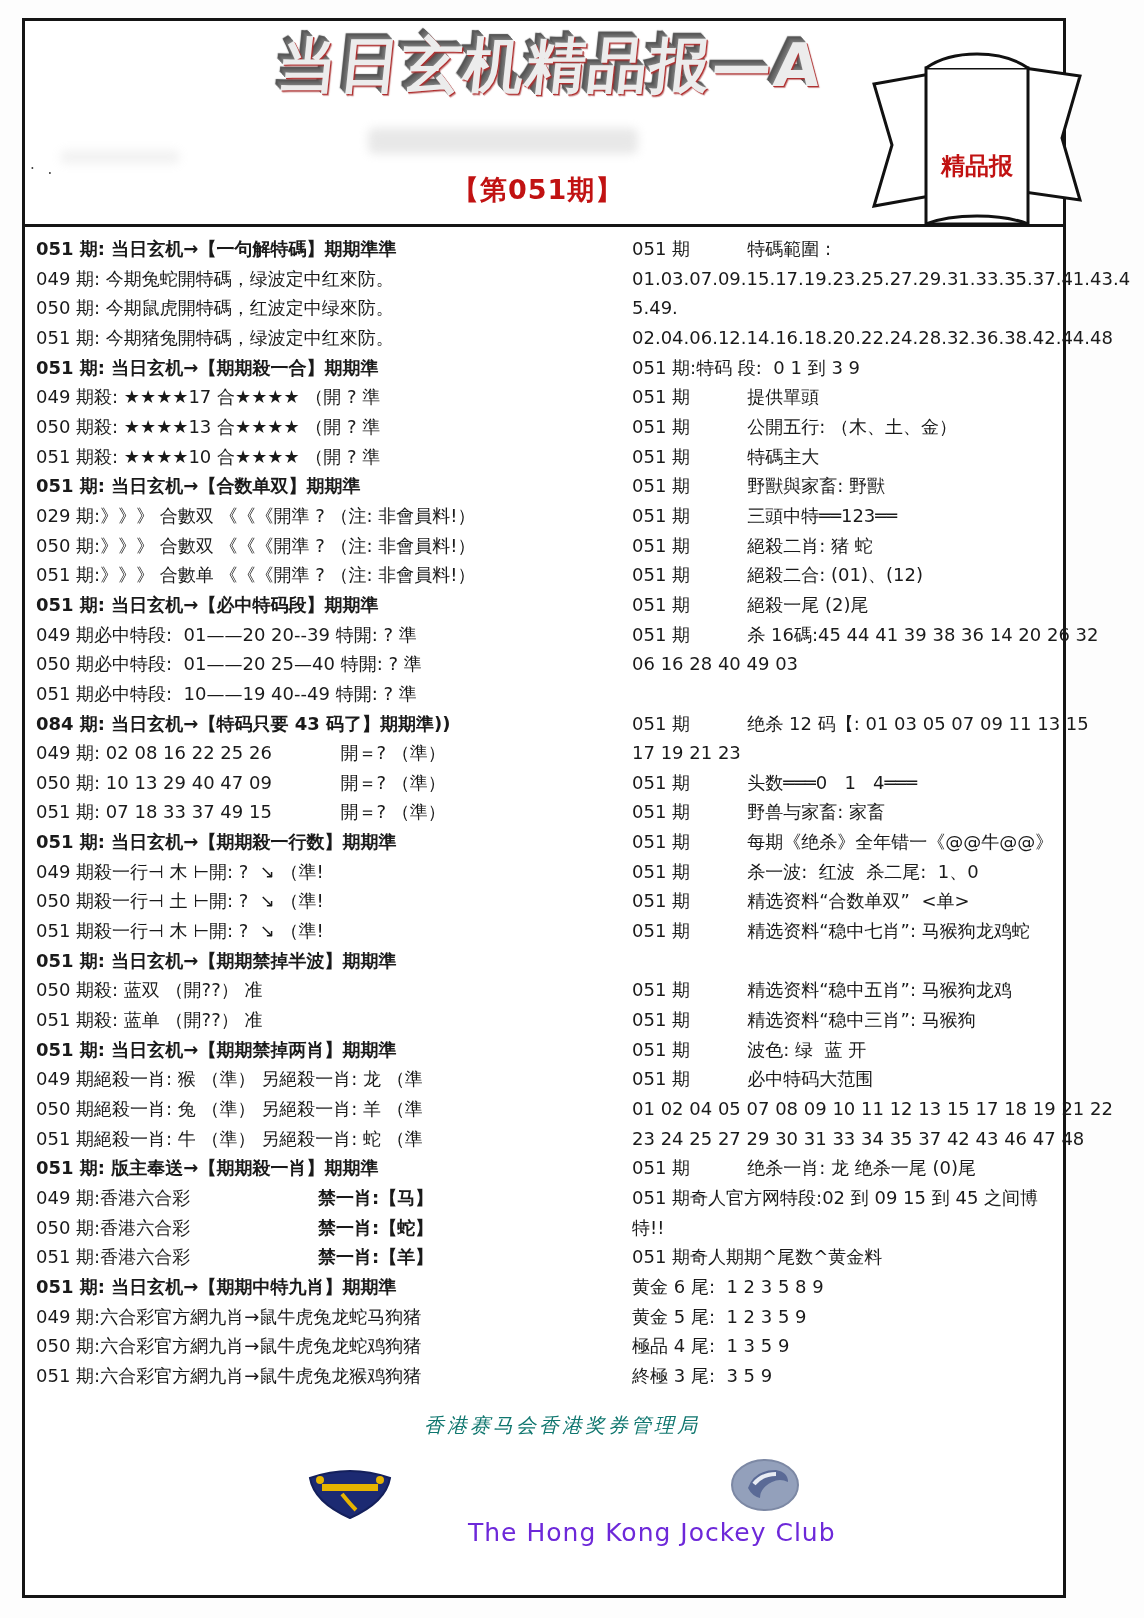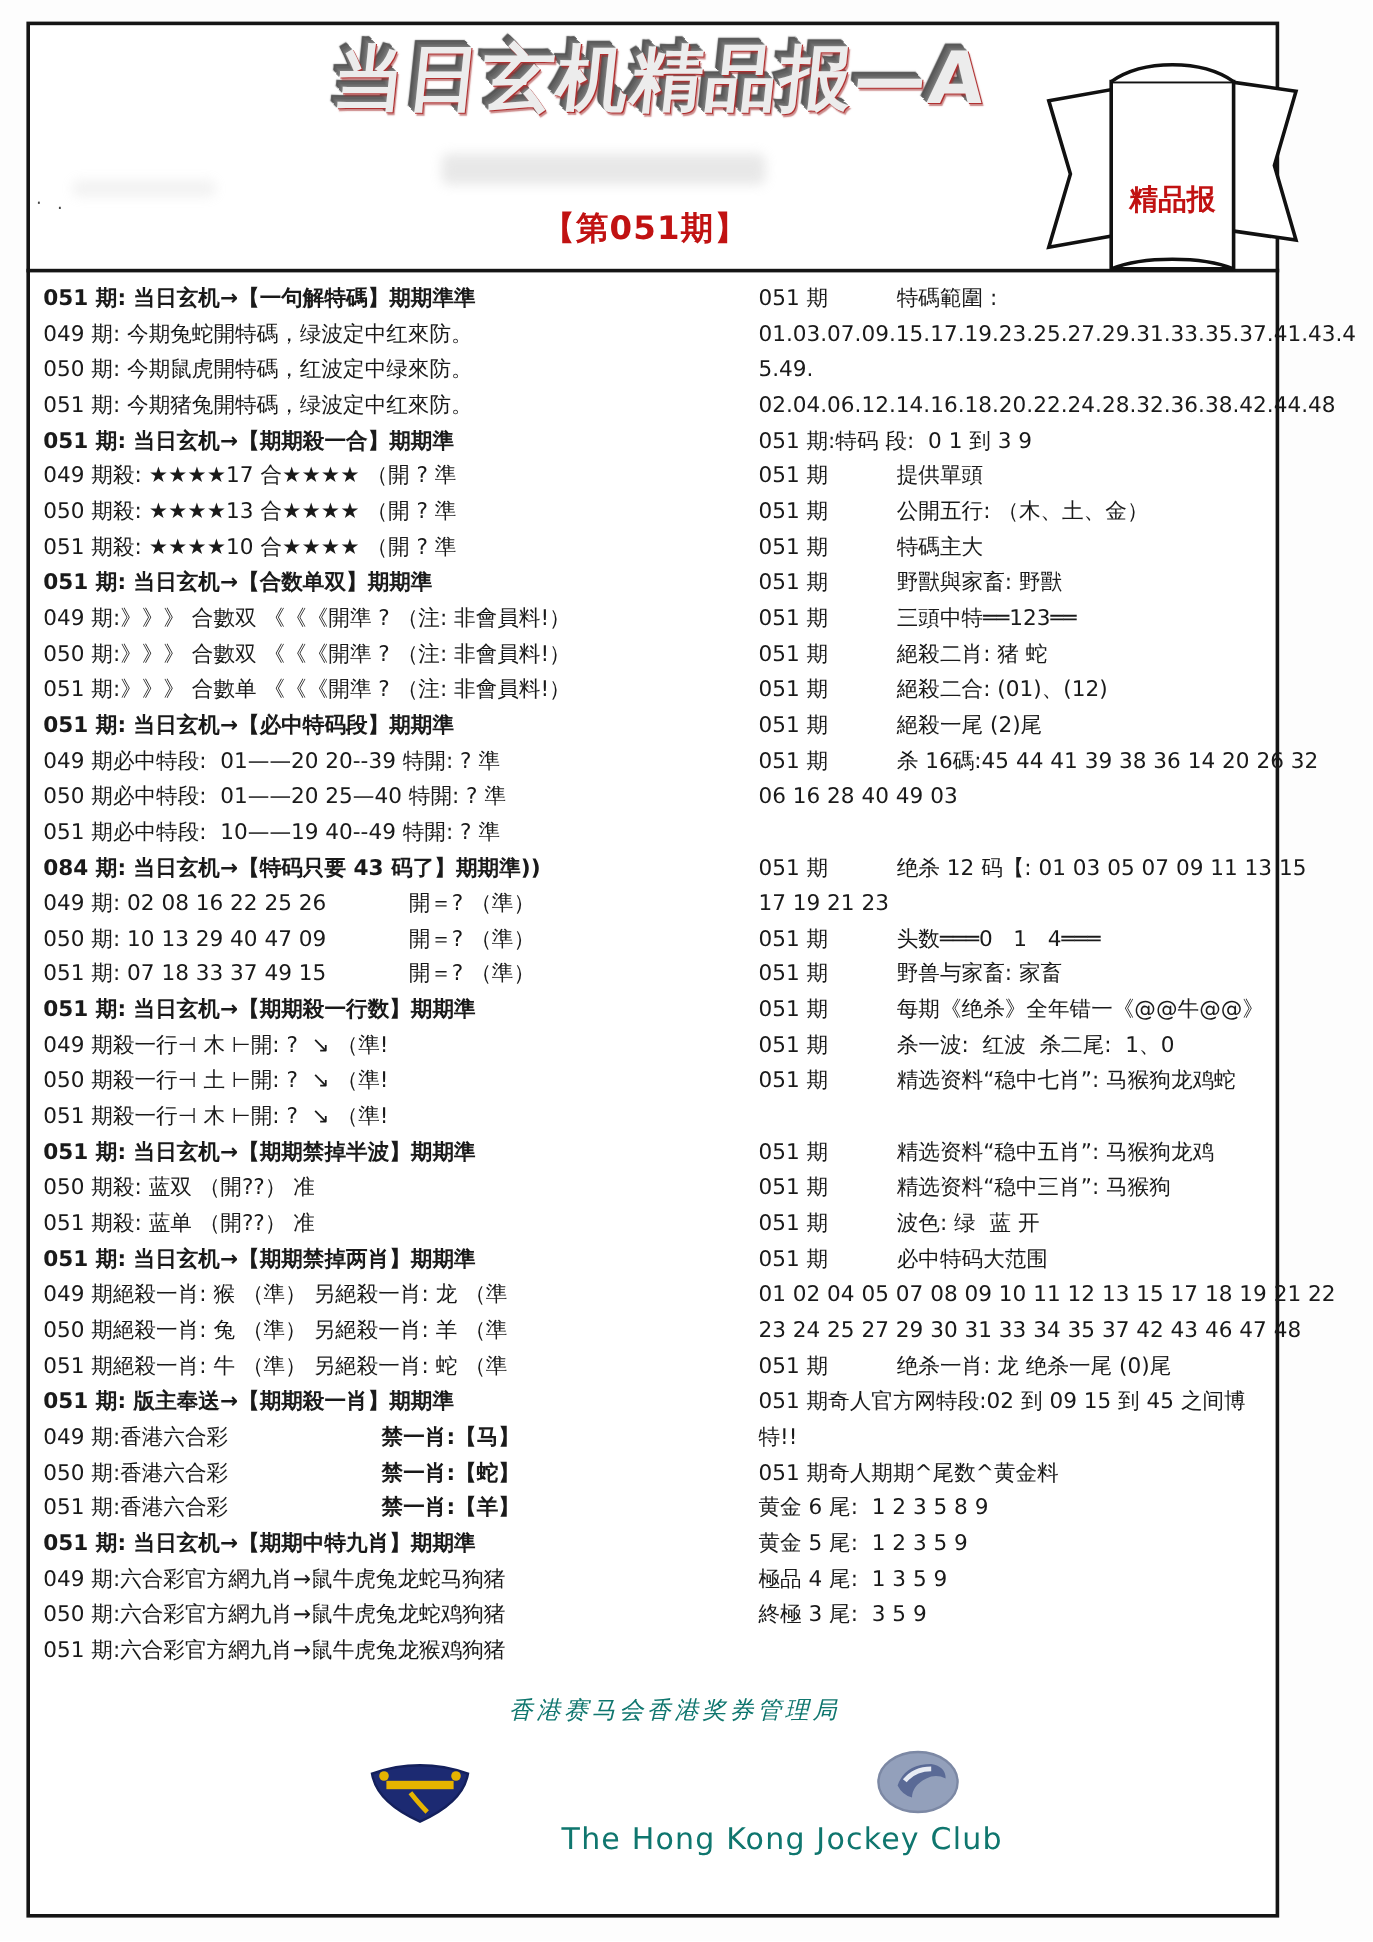--- a/index.html
+++ b/index.html
@@ -28,21 +28,21 @@
   .col{position:absolute;top:234px;font-size:18px;line-height:29.65px;}
   #left-col{left:36px;width:575px;}
   #right-col{left:632px;width:470px;}
   .line{white-space:pre;min-height:29.65px;position:relative;}
   .line.bold{font-weight:bold;}
   .line .tail{position:absolute;left:282px;font-weight:bold;}
   
   .footer-cn{position:absolute;left:424px;top:1412px;font-size:20px;font-weight:normal;
              font-style:italic;letter-spacing:3px;color:#0f766e;white-space:nowrap;}
   .footer-en{position:absolute;left:468px;top:1518px;font-size:25px;letter-spacing:1px;
-             color:#0f766e;white-space:nowrap;text-align:center;}
+             color:#6d28d9;white-space:nowrap;text-align:center;}
   .logo{position:absolute;}
 </style>
 </head>
 <body>
 
 <div id="page">
   <div class="frame"></div>
   <div class="header-divider"></div>
 
   <div class="title">当日玄机精品报—A</div>
@@ -63,21 +63,21 @@
   <div id="left-col" class="col">
       <div class="line bold"><span>051 期: 当日玄机→【一句解特碼】期期準準</span></div>
       <div class="line"><span>049 期: 今期兔蛇開特碼，绿波定中红來防。</span></div>
       <div class="line"><span>050 期: 今期鼠虎開特碼，红波定中绿來防。</span></div>
       <div class="line"><span>051 期: 今期猪兔開特碼，绿波定中红來防。</span></div>
       <div class="line bold"><span>051 期: 当日玄机→【期期殺一合】期期準</span></div>
       <div class="line"><span>049 期殺: ★★★★17 合★★★★ （開 ? 準</span></div>
       <div class="line"><span>050 期殺: ★★★★13 合★★★★ （開 ? 準</span></div>
       <div class="line"><span>051 期殺: ★★★★10 合★★★★ （開 ? 準</span></div>
       <div class="line bold"><span>051 期: 当日玄机→【合数单双】期期準</span></div>
-      <div class="line"><span>049 期:》》》 合數双 《《《開準 ? （注: 非會員料!）</span></div>
+      <div class="line"><span>029 期:》》》 合數双 《《《開準 ? （注: 非會員料!）</span></div>
       <div class="line"><span>050 期:》》》 合數双 《《《開準 ? （注: 非會員料!）</span></div>
       <div class="line"><span>051 期:》》》 合數单 《《《開準 ? （注: 非會員料!）</span></div>
       <div class="line bold"><span>051 期: 当日玄机→【必中特码段】期期準</span></div>
       <div class="line"><span>049 期必中特段:  01——20 20--39 特閞: ? 準</span></div>
       <div class="line"><span>050 期必中特段:  01——20 25—40 特閞: ? 準</span></div>
       <div class="line"><span>051 期必中特段:  10——19 40--49 特閞: ? 準</span></div>
       <div class="line bold"><span>084 期: 当日玄机→【特码只要 43 码了】期期準))</span></div>
       <div class="line"><span>049 期: 02 08 16 22 25 26            開＝? （準）</span></div>
       <div class="line"><span>050 期: 10 13 29 40 47 09            開＝? （準）</span></div>
       <div class="line"><span>051 期: 07 18 33 37 49 15            開＝? （準）</span></div>
@@ -117,20 +117,21 @@
       <div class="line"><span>051 期          絕殺一尾 (2)尾</span></div>
       <div class="line"><span>051 期          杀 16碼:45 44 41 39 38 36 14 20 26 32</span></div>
       <div class="line"><span>06 16 28 40 49 03</span></div>
       <div class="line"><span> </span></div>
       <div class="line"><span>051 期          绝杀 12 码【: 01 03 05 07 09 11 13 15</span></div>
       <div class="line"><span>17 19 21 23</span></div>
       <div class="line"><span>051 期          头数═══0   1   4═══</span></div>
       <div class="line"><span>051 期          野兽与家畜: 家畜</span></div>
       <div class="line"><span>051 期          每期《绝杀》全年错一《@@牛@@》</span></div>
       <div class="line"><span>051 期          杀一波:  红波  杀二尾:  1、0</span></div>
+      <div class="line"><span>051 期          精选资料“合数单双”  &lt;单&gt;</span></div>
       <div class="line"><span>051 期          精选资料“稳中七肖”: 马猴狗龙鸡蛇</span></div>
       <div class="line"><span> </span></div>
       <div class="line"><span>051 期          精选资料“稳中五肖”: 马猴狗龙鸡</span></div>
       <div class="line"><span>051 期          精选资料“稳中三肖”: 马猴狗</span></div>
       <div class="line"><span>051 期          波色: 绿  蓝 开</span></div>
       <div class="line"><span>051 期          必中特码大范围</span></div>
       <div class="line"><span>01 02 04 05 07 08 09 10 11 12 13 15 17 18 19 21 22</span></div>
       <div class="line"><span>23 24 25 27 29 30 31 33 34 35 37 42 43 46 47 48</span></div>
       <div class="line"><span>051 期          绝杀一肖: 龙 绝杀一尾 (0)尾</span></div>
       <div class="line"><span>051 期奇人官方网特段:02 到 09 15 到 45 之间博</span></div>

